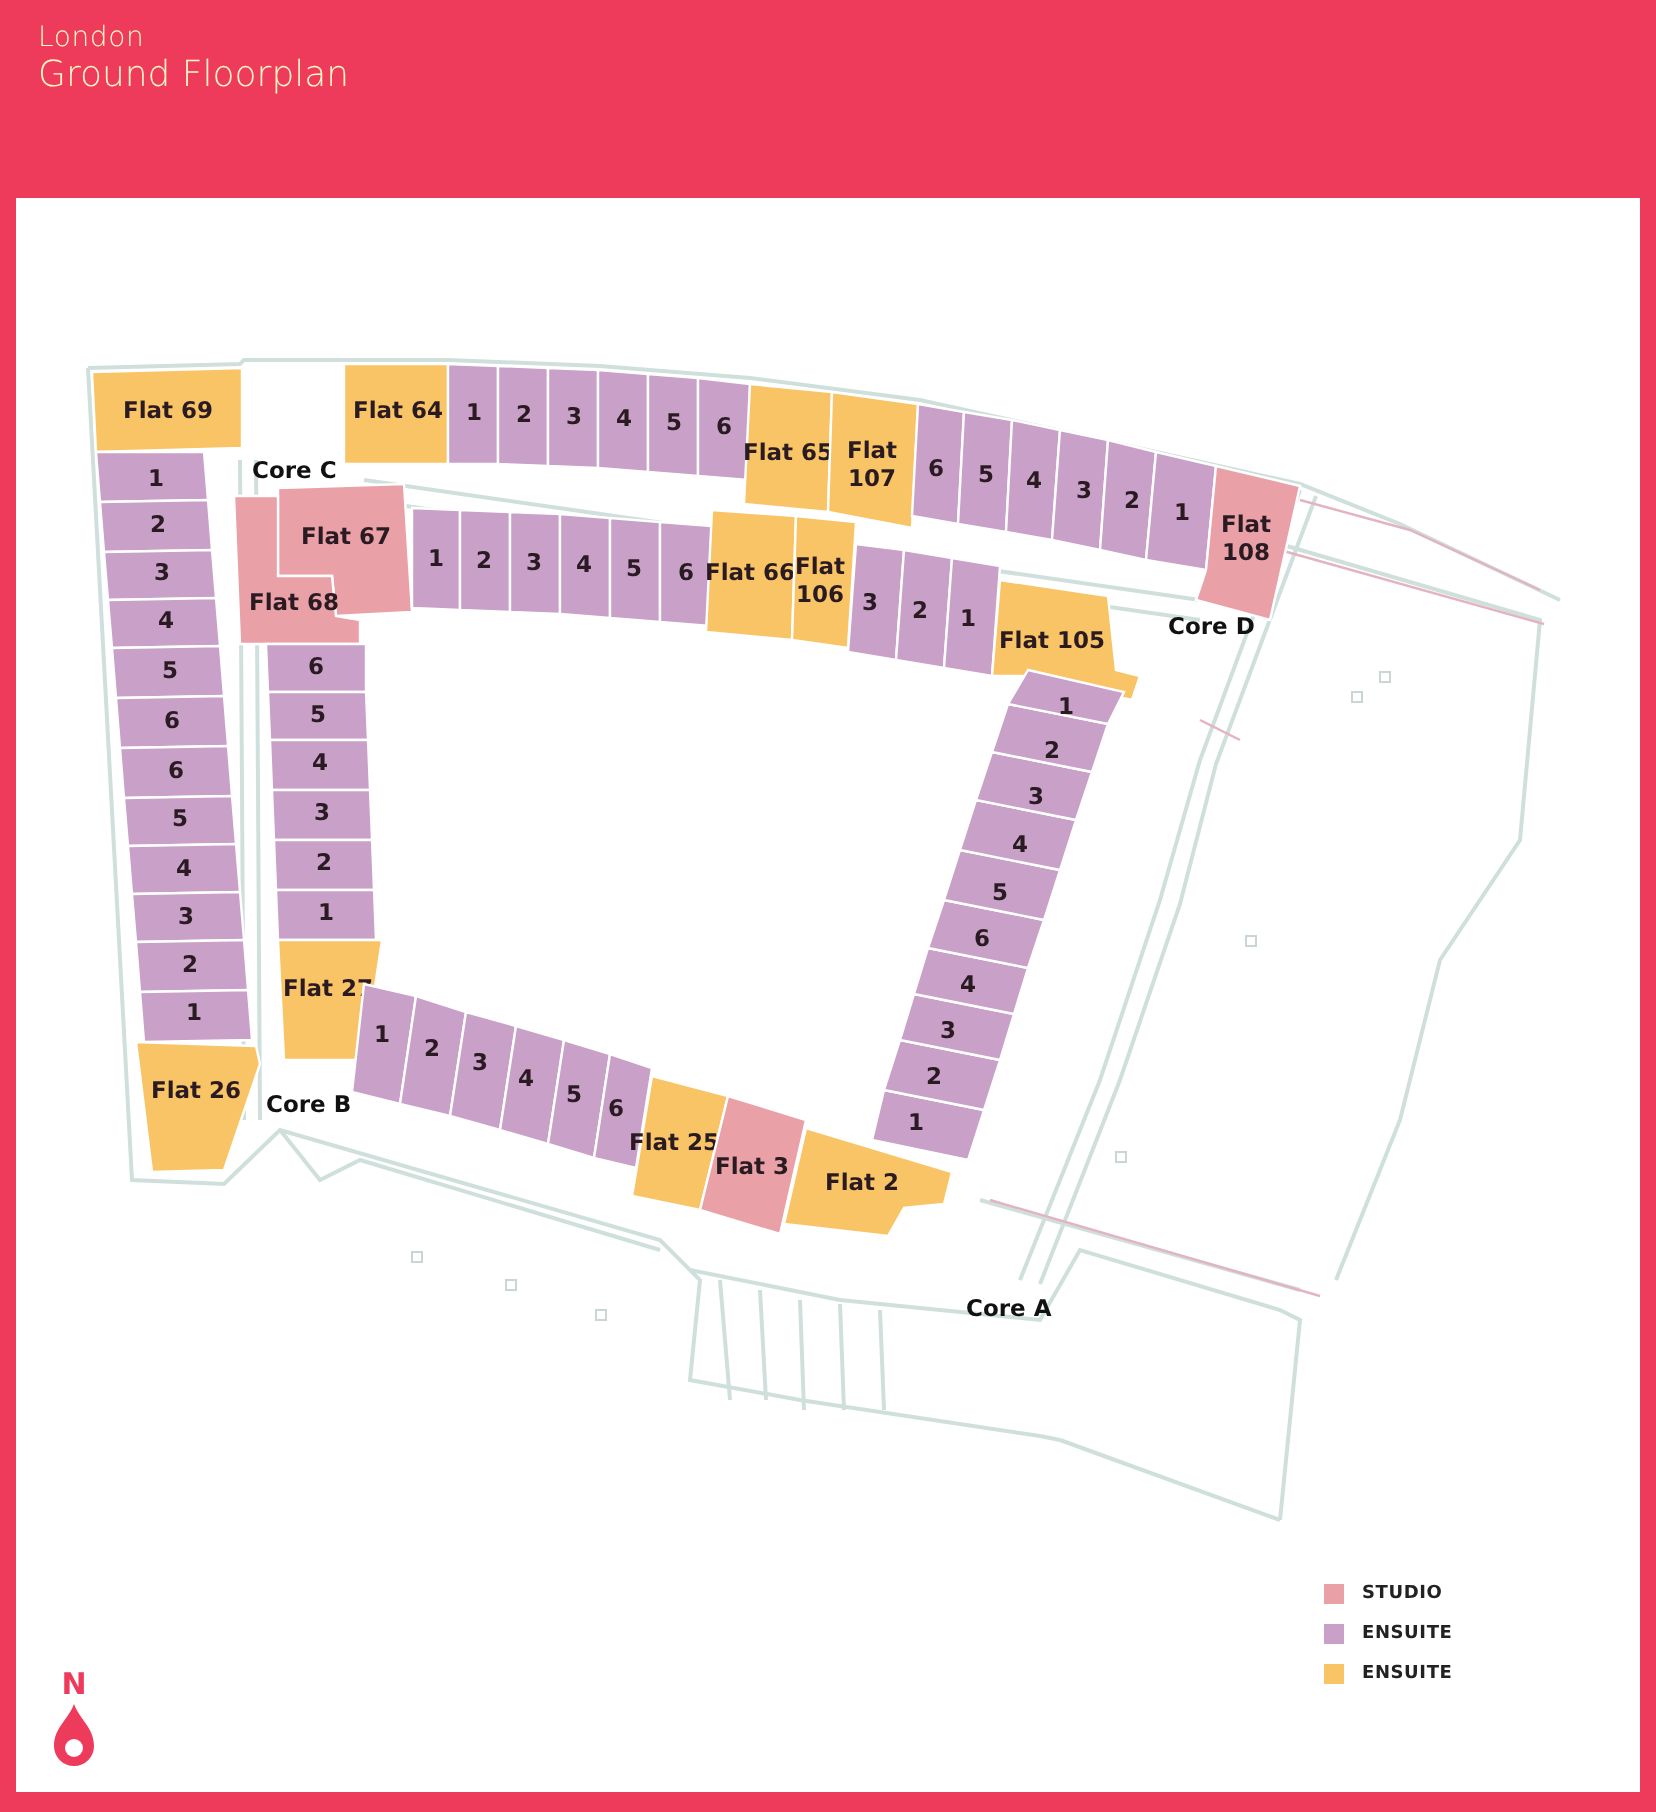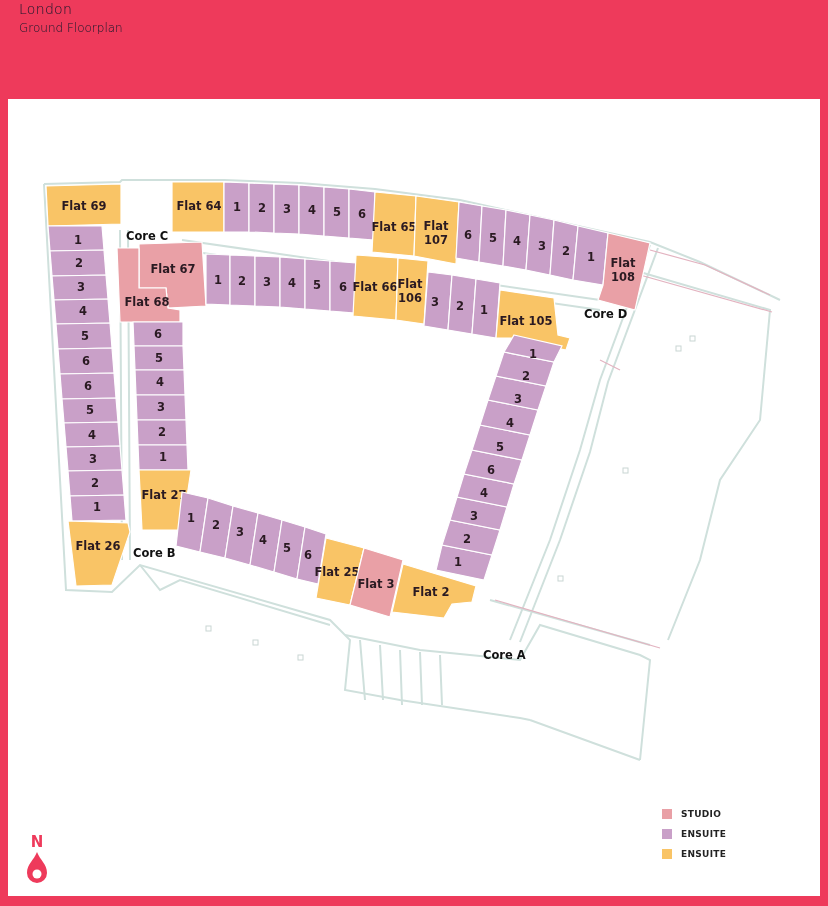--- a/index.html
+++ b/index.html
@@ -1,28 +1,28 @@
 <!DOCTYPE html>
 <html><head>
 <meta charset="utf-8">
 <style>
   html, body { margin: 0; padding: 0; }
   body {
     width: 828px; height: 906px; background: #EE3A5B; position: relative; overflow: hidden;
     font-family: "DejaVu Sans", sans-serif;
   }
-  .header { position: absolute; left: 19px; top: 0; color: #0f172a; }
+  .header { position: absolute; left: 19px; top: 10px; color: #fef9c3; }
   .city { font-size: 14px; letter-spacing: 0.3px; line-height: 18px; font-weight: 300; }
   .title { font-size: 22px; font-weight: bold; line-height: 28px; margin-top: 1px; letter-spacing: -0.2px; }
-  .subtitle { font-size: 12px; line-height: 18px; margin-top: 1px; font-weight: 300; }
+  .subtitle { font-size: 18px; line-height: 18px; margin-top: 1px; font-weight: 300; }
   .panel { position: absolute; left: 8px; top: 99px; width: 812px; height: 797px; background: #fff; }
   svg.plan { position: absolute; left: 0; top: 0; }
   .unit-label { font-family: "DejaVu Sans", sans-serif; font-size: 11.5px; font-weight: bold; fill: #2a1a22; text-anchor: middle; dominant-baseline: middle; }
   .core-label { font-family: "DejaVu Sans", sans-serif; font-size: 11.5px; font-weight: bold; fill: #111; text-anchor: start; dominant-baseline: middle; }
-  .legend { position: absolute; left: 662px; top: 804px; }
+  .legend { position: absolute; left: 662px; top: 787px; }
   .legend-item { display: flex; align-items: center; height: 20px; }
   .swatch { width: 10px; height: 10px; margin-right: 9px; }
   .legend-label { font-size: 9px; font-weight: bold; color: #222; letter-spacing: 0.3px; }
   .north { position: absolute; left: 24px; top: 834px; width: 26px; text-align: center; }
   .north-letter { font-size: 15px; font-weight: bold; color: #EE3A5B; line-height: 16px; }
 </style>
 </head>
 <body>
 
 <div class="header">

